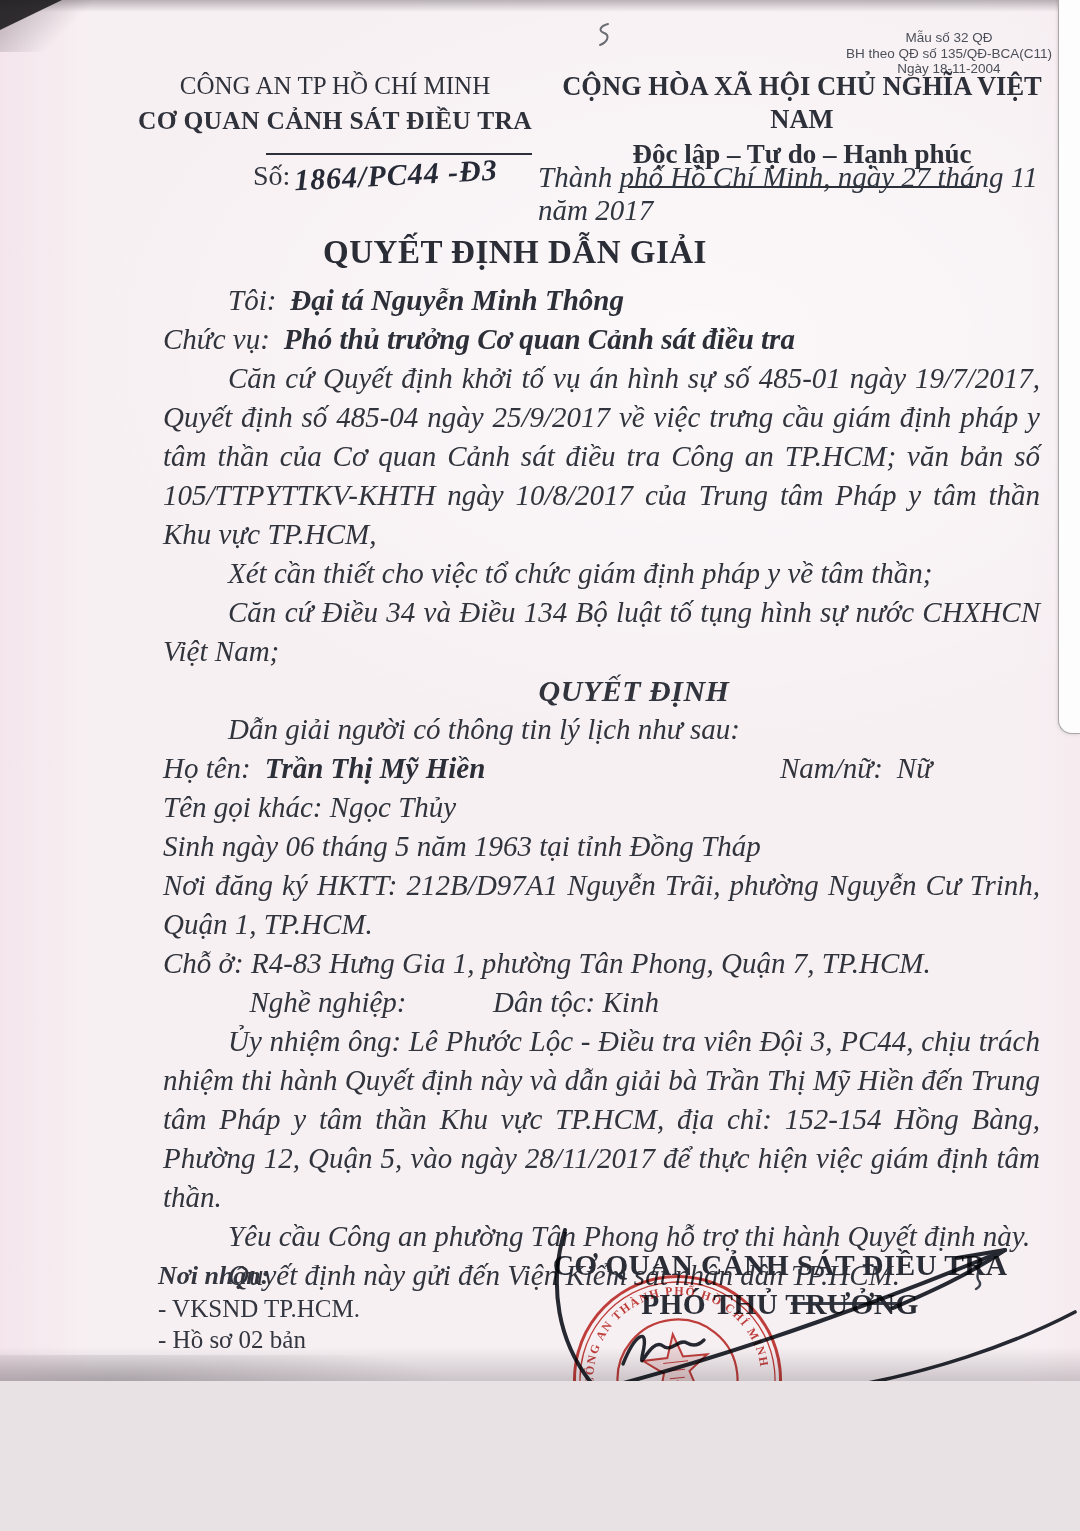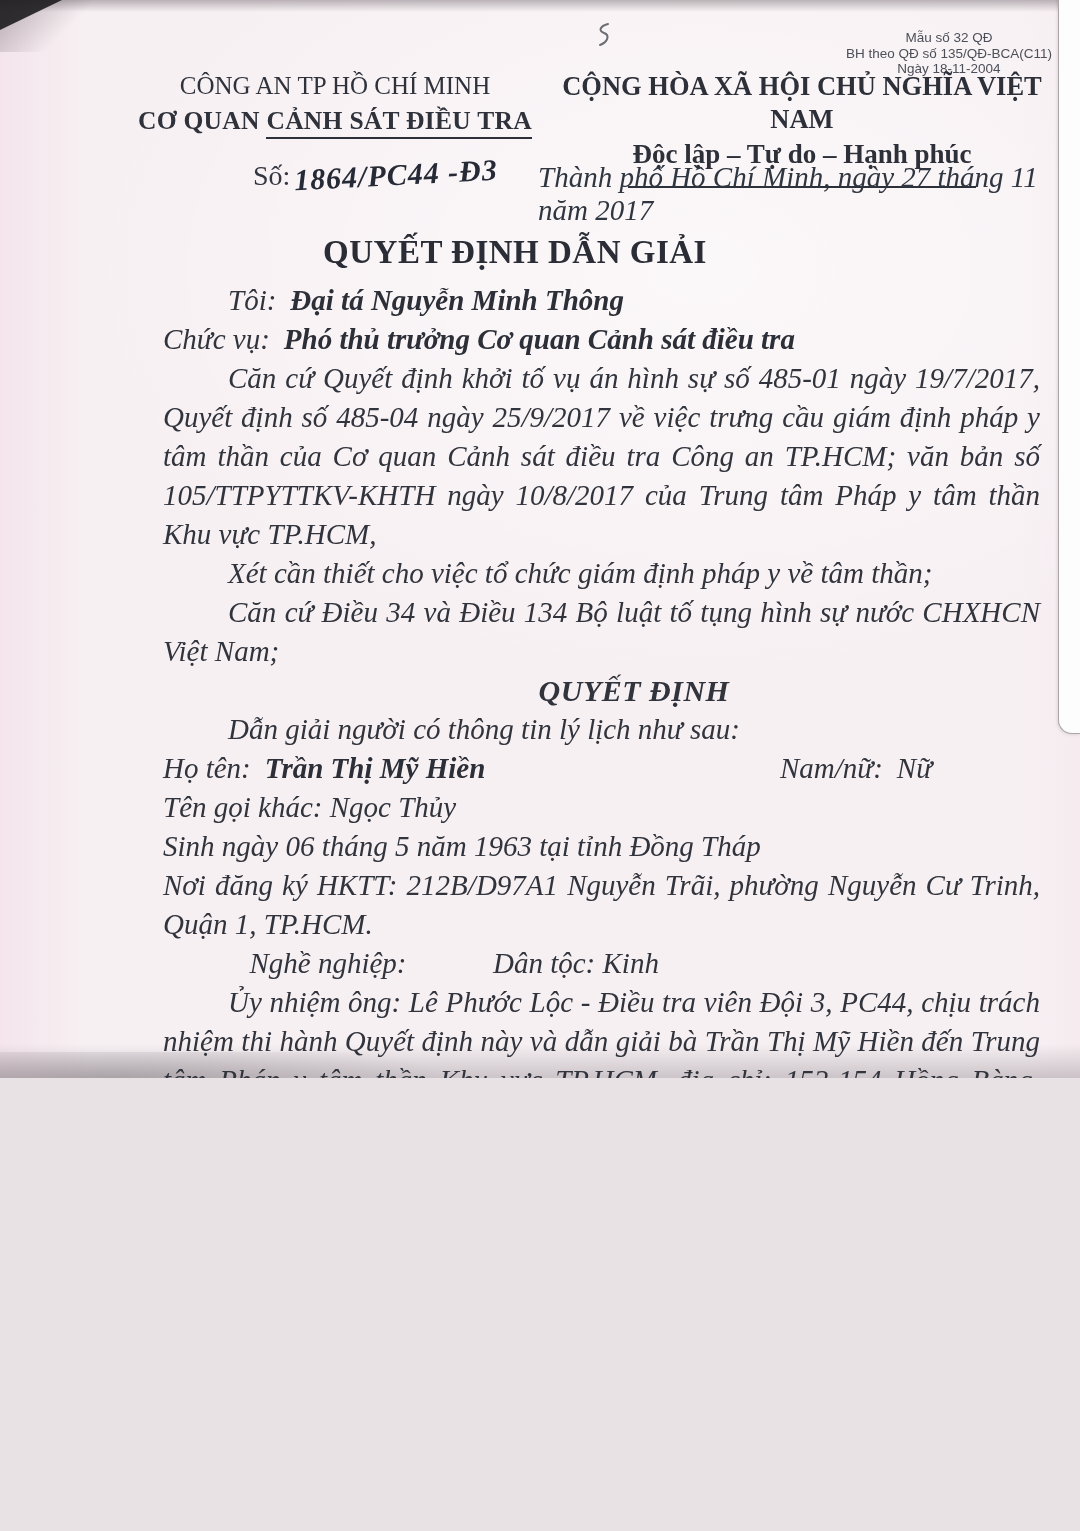--- a/index.html
+++ b/index.html
@@ -1,38 +1,38 @@
 <!DOCTYPE html>
 <html><head>
 <meta charset="utf-8">
 <style>
   html,body{margin:0;padding:0;background:#e8e2e4;}
   .page{
-    position:relative;width:1080px;height:1078px;overflow:hidden;
+    position:relative;width:1080px;height:1381px;overflow:hidden;
     font-family:"Liberation Serif","DejaVu Serif",serif;
     color:#31343c;
     background:
       radial-gradient(900px 600px at 65% 25%, rgba(255,255,255,.55), rgba(255,255,255,0) 70%),
       linear-gradient(to right, rgba(238,210,222,.35), rgba(238,210,222,0) 90px),
       linear-gradient(to left, rgba(240,222,230,.25), rgba(240,222,230,0) 60px),
       #f7f0f3;
   }
   .artifact{position:absolute;pointer-events:none;}
   .top-shade{left:0;top:0;width:100%;height:12px;background:linear-gradient(to bottom,rgba(110,100,106,.45),rgba(110,100,106,0));}
   .corner-mark{left:0;top:0;width:62px;height:30px;background:#1d1c1e;clip-path:polygon(0 0,100% 0,0 100%);opacity:.9;}
   .corner-soft{left:0;top:0;width:110px;height:52px;background:linear-gradient(135deg,rgba(60,55,60,.35),rgba(60,55,60,0) 60%);}
   .bottom-shade{left:0;bottom:0;width:100%;height:34px;background:linear-gradient(to top,rgba(104,95,101,.30),rgba(104,95,101,0));}
   .bottom-blob{left:0;bottom:0;width:560px;height:26px;background:radial-gradient(60% 160% at 20% 100%,rgba(90,83,90,.30),rgba(90,83,90,0));}
 
   .form-info{position:absolute;top:30px;right:28px;text-align:center;font-size:13.5px;line-height:15.5px;color:#4c4f58;font-family:"Liberation Sans",sans-serif;}
 
   .header{position:absolute;top:70px;left:120px;right:26px;display:flex;}
   .org{width:430px;text-align:center;font-size:25px;line-height:31px;color:#2f323b;}
   .org .l2{font-weight:bold;font-size:25.5px;margin-top:4px;letter-spacing:.3px;}
-  .org .u{border-bottom:2.5px solid #2d3039;padding-bottom:2px;}
+  .org .u{border-bottom:2.5px solid #2d3039;padding-bottom:18px;}
   .republic{flex:1;text-align:center;font-size:26.5px;line-height:33px;font-weight:bold;color:#2d3039;}
   .republic .l2{font-size:27px;margin-top:2px;}
   .republic .l2 span{display:inline-block;border-bottom:2.5px solid #2d3039;padding:0 4px 15px;}
 
   .so-line{position:absolute;top:158px;left:253px;font-size:28px;color:#33363f;}
   .so-value{display:inline-block;font-style:italic;font-weight:600;font-size:30px;letter-spacing:1px;color:#262a36;transform:rotate(-3deg);margin-left:4px;}
   .date-line{position:absolute;top:161px;left:538px;font-size:29px;font-style:italic;color:#303640;}
 
   .doc-title{position:absolute;top:220px;left:0;right:50px;text-align:center;font-size:33px;font-weight:bold;letter-spacing:.5px;color:#2a2d36;margin-top:14px;}
 
@@ -115,26 +115,28 @@
     <p class="center-head">QUYẾT ĐỊNH</p>
     <p>Dẫn giải người có thông tin lý lịch như sau:</p>
 
     <div class="row">
       <span><span class="lbl">Họ tên:</span><span class="b">Trần Thị Mỹ Hiền</span></span>
       <span class="gender"><span class="lbl">Nam/nữ:</span><span>Nữ</span></span>
     </div>
     <p class="ni">Tên gọi khác: Ngọc Thủy</p>
     <p class="ni">Sinh ngày 06 tháng 5 năm 1963 tại tỉnh Đồng Tháp</p>
     <p class="ni">Nơi đăng ký HKTT: 212B/D97A1 Nguyễn Trãi, phường Nguyễn Cư Trinh, Quận 1, TP.HCM.</p>
+    <p class="ni">Chỗ ở: R4-83 Hưng Gia 1, phường Tân Phong, Quận 7, TP.HCM.</p>
     <div class="row">
       <span class="job">Nghề nghiệp:</span>
       <span>Dân tộc: Kinh</span>
     </div>
 
     <p>Ủy nhiệm ông: Lê Phước Lộc - Điều tra viên Đội 3, PC44, chịu trách nhiệm thi hành Quyết định này và dẫn giải bà Trần Thị Mỹ Hiền đến Trung tâm Pháp y tâm thần Khu vực TP.HCM, địa chỉ: 152-154 Hồng Bàng, Phường 12, Quận 5, vào ngày 28/11/2017 để thực hiện việc giám định tâm thần.</p>
+    <p>Yêu cầu Công an phường Tân Phong hỗ trợ thi hành Quyết định này.</p>
     <p><span>Quyết định này gửi đến Viện Kiểm sát nhân dân </span><span class="hand-u">TP.HCM.</span><span class="pen-tick"><svg width="14" height="30" viewBox="0 0 14 30">
             <path d="M7 2 C11 9 3 14 8 20 C11 24 7 27 5 28" fill="none" stroke="#3c404a" stroke-width="2.4" stroke-linecap="round"></path>
           </svg></span></p>
   </div>
 
   <div class="footer-left">
     <div class="nn-title">Nơi nhận:</div>
     <div>- VKSND TP.HCM.</div>
     <div>- Hồ sơ 02 bản</div>
   </div>

